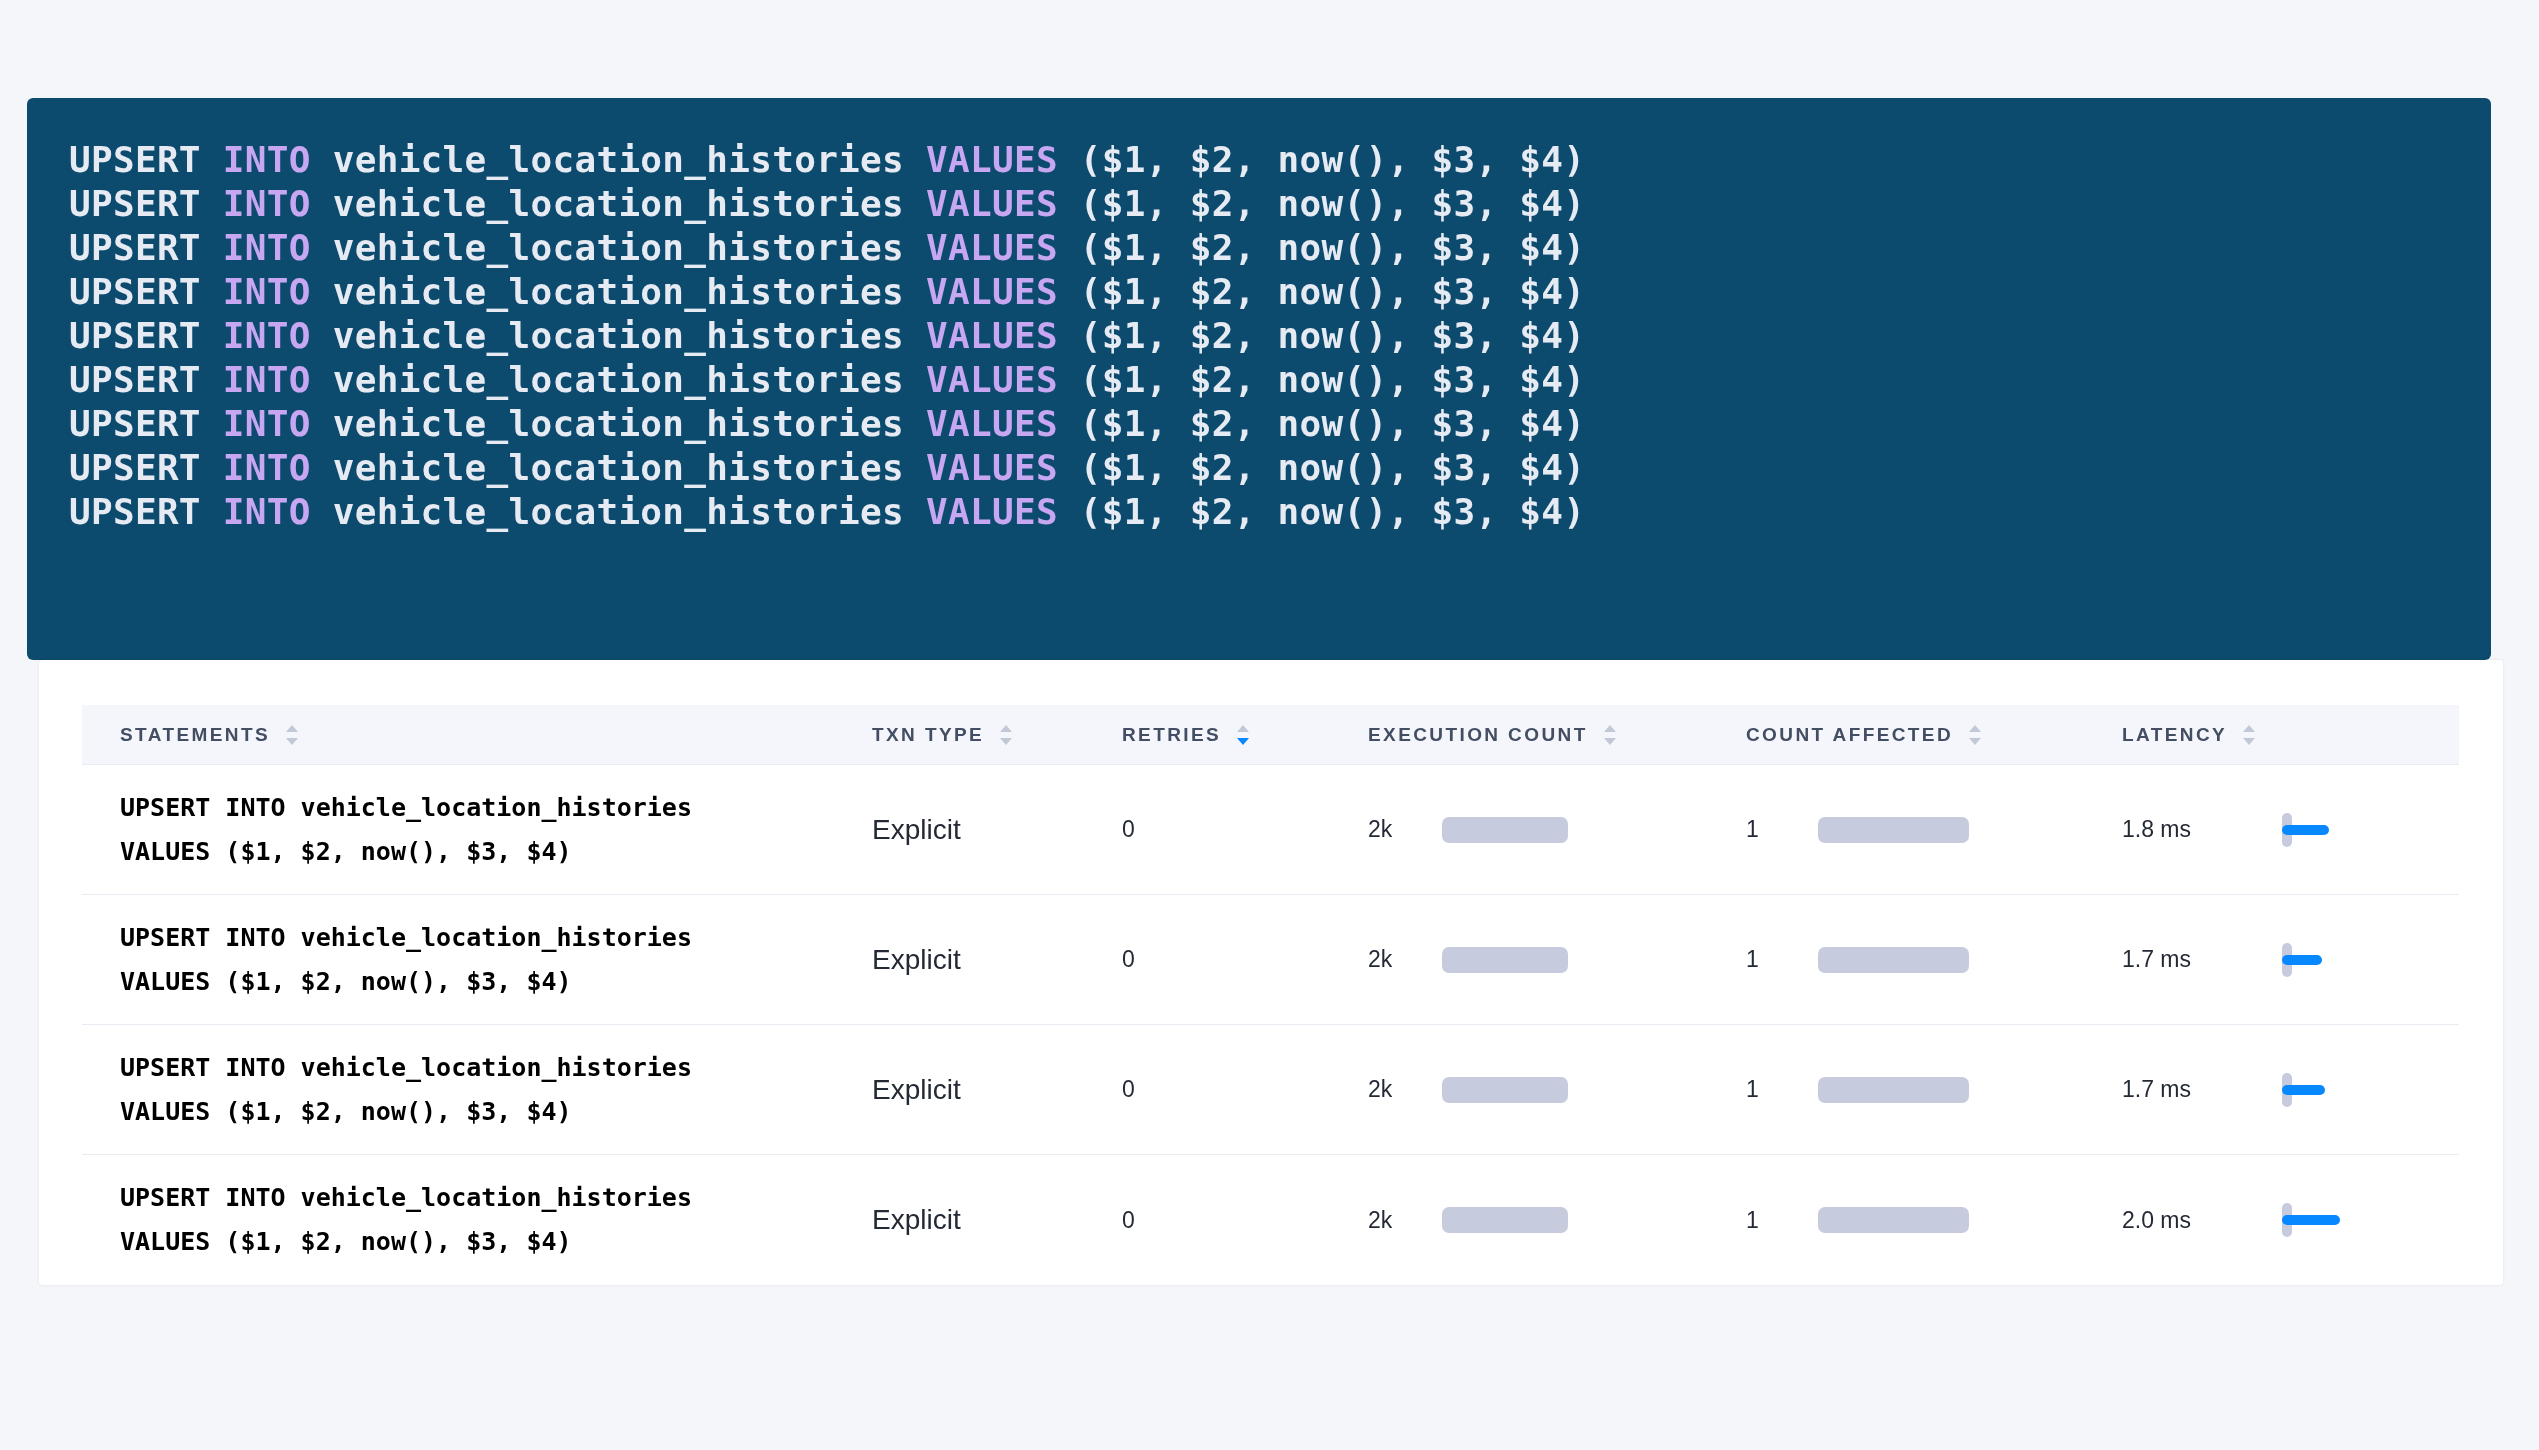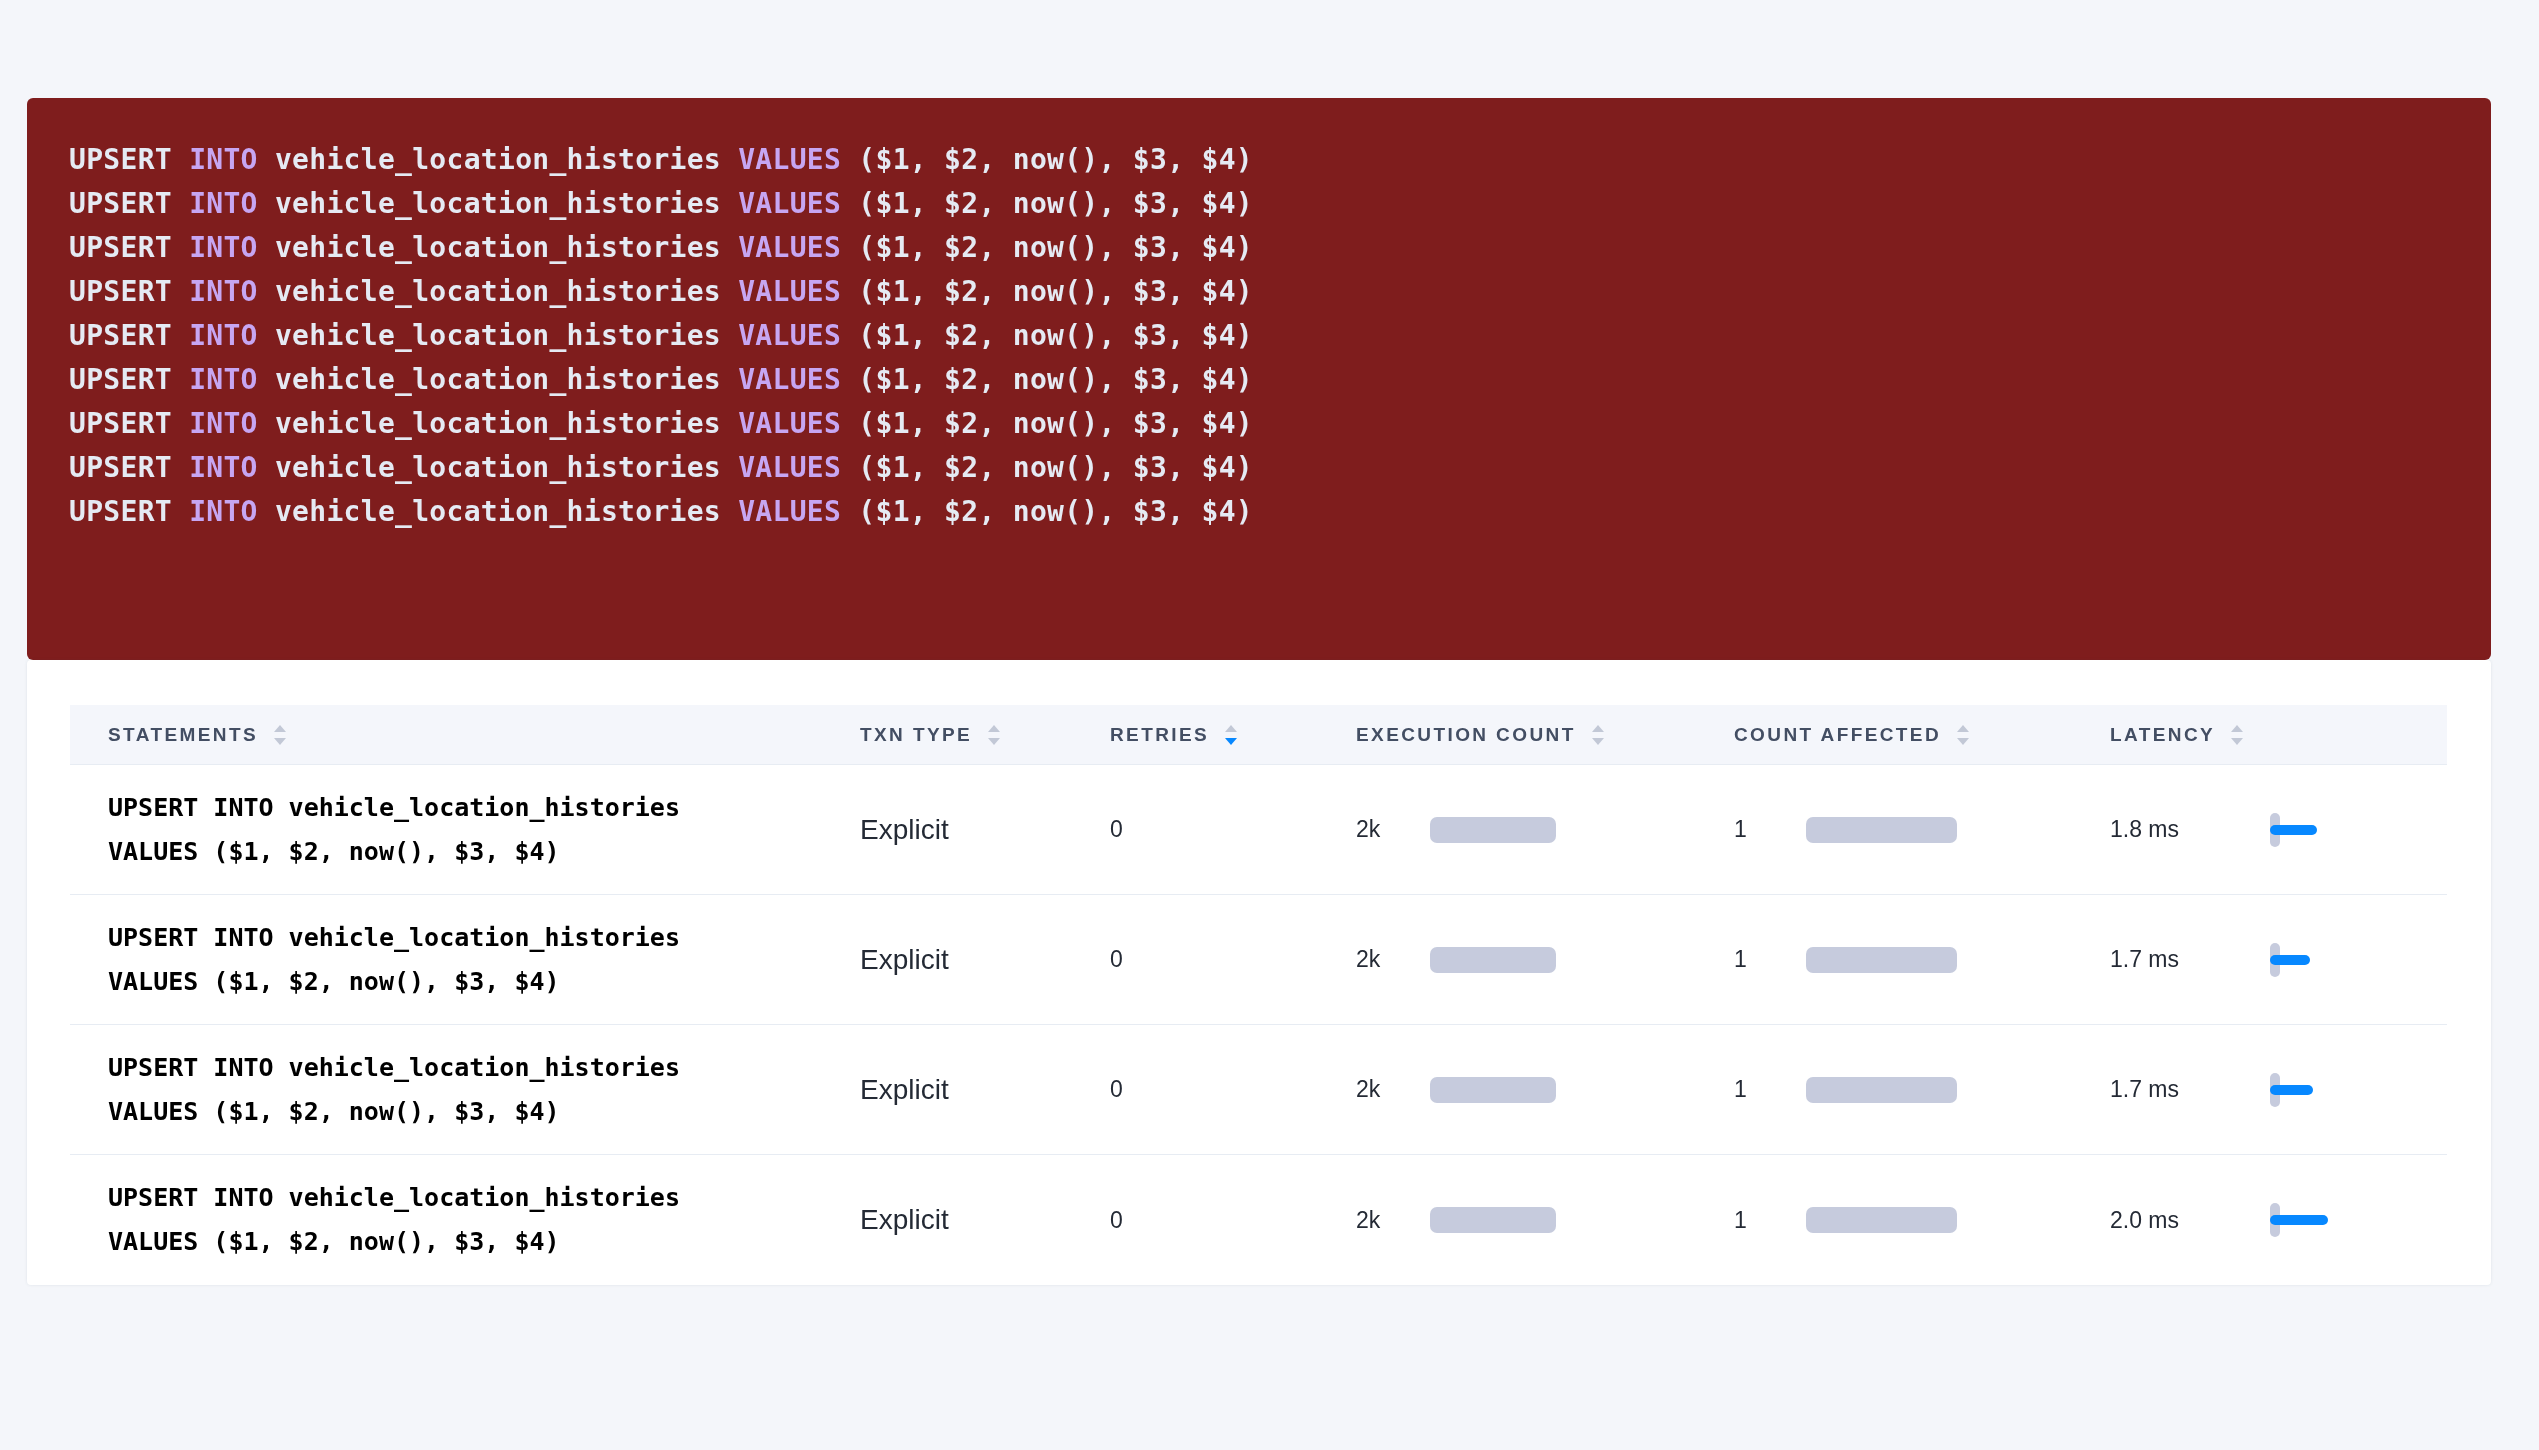--- a/index.html
+++ b/index.html
@@ -15,26 +15,26 @@
   .page-title {
     margin: 0; padding: 0;
     font-size: 40px; line-height: 48px; font-weight: 700;
     letter-spacing: -0.3px; color: #242a35;
   }
 
   
   .sql-box {
     margin-top: 77px;
     width: 2464px; height: 562px;
-    background: #7f1d1d;
+    background: #0c4a6e;
     border-radius: 6px;
     padding: 40px 42px;
     font-family: "DejaVu Sans Mono", monospace;
     font-weight: bold;
-    font-size: 28px; line-height: 44px;
+    font-size: 36px; line-height: 44px;
     letter-spacing: 0.3px;
     color: #e5eaf3;
     overflow: hidden;
   }
   .code-line { white-space: nowrap; }
   .code-line .kw { color: #c7a6f2; }
 
   
   .summary-row {
     margin-top: 62px; margin-bottom: 24px;
@@ -43,20 +43,21 @@
     font-size: 24px; color: #3c4858;
   }
 
   
   .card {
     width: 2464px;
     background: #ffffff;
     border-radius: 4px;
     box-shadow: 0 0 3px rgba(67,90,111,0.12);
     padding: 45px 44px 0 43px;
+    margin-left: 12px;
   }
   .thead, .tr {
     display: grid;
     grid-template-columns: 780px 240px 250px 380px 370px 1fr;
     align-items: center;
   }
   .thead {
     height: 60px;
     background: #f4f6fb;
     border-bottom: 1px solid #e7ecf3;

